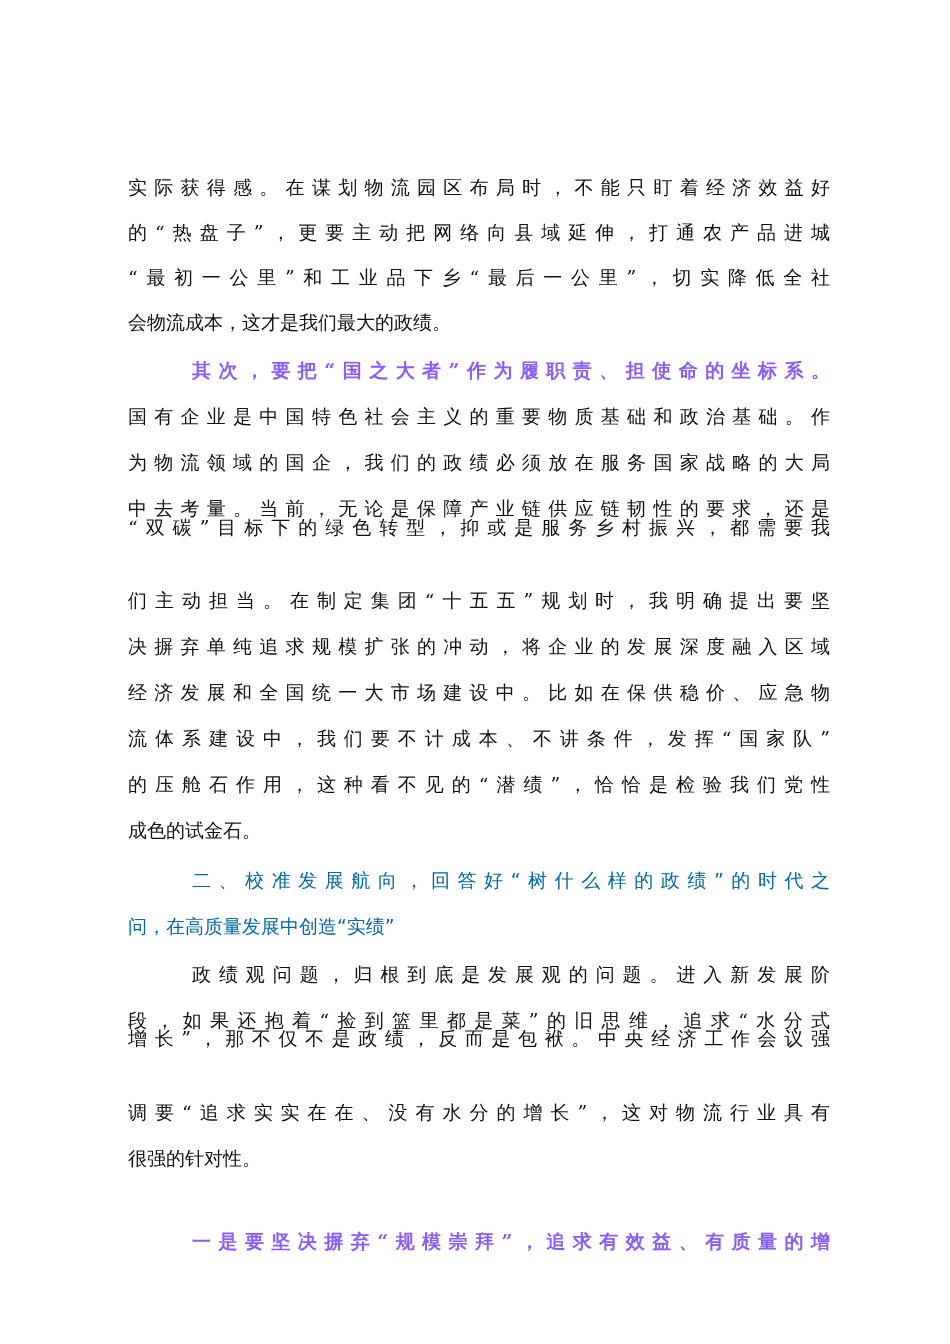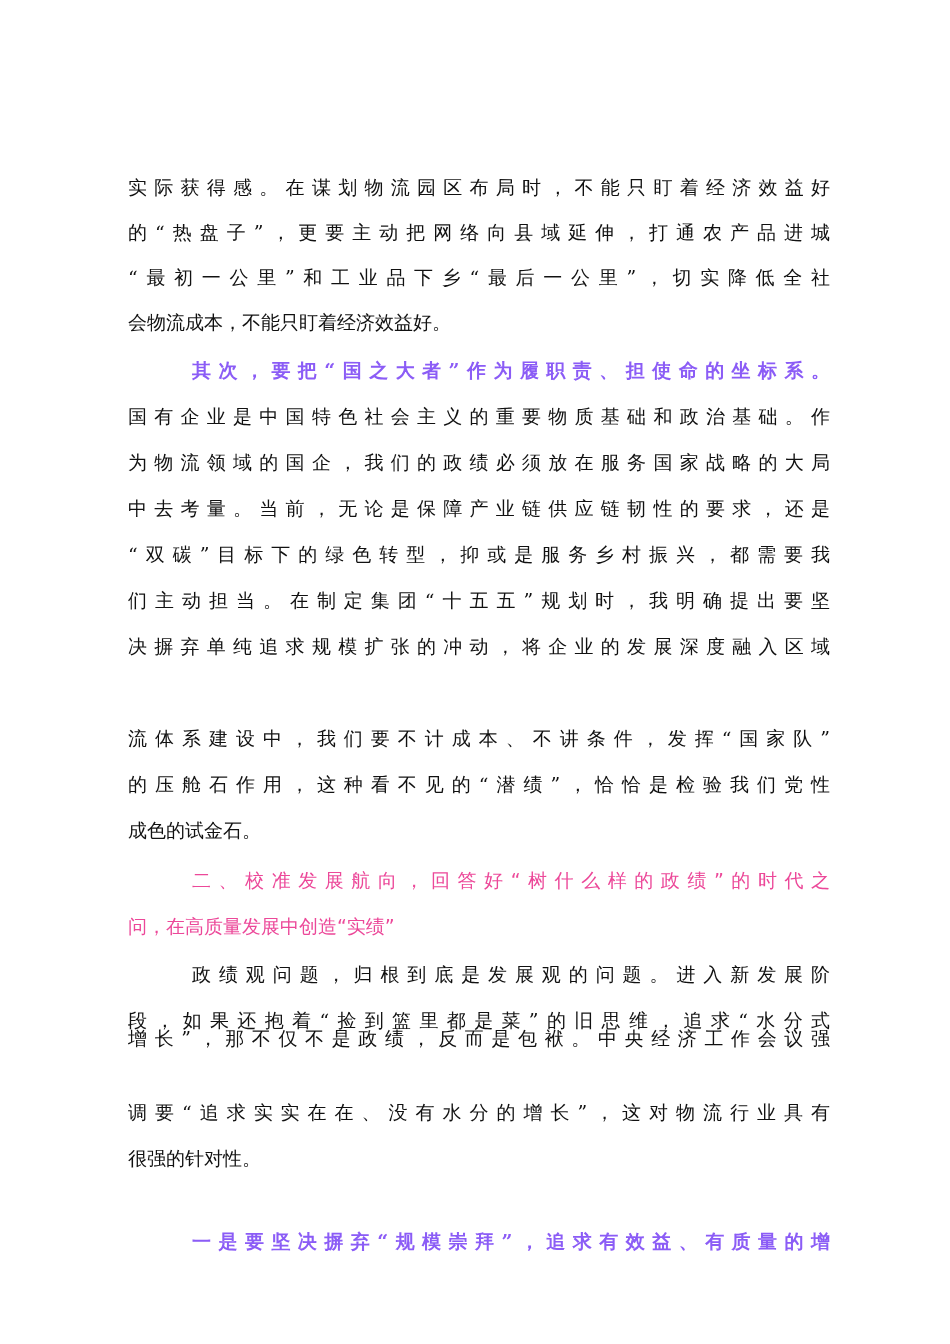--- a/index.html
+++ b/index.html
@@ -42,40 +42,41 @@
   .line.last {
     text-align-last: left;
   }
   .line.bold {
     font-weight: 700;
     color: #8b5cf6;
   }
   .line.heading {
     font-family: "DejaVu Sans", "Liberation Sans", sans-serif;
     font-weight: 500;
-    color: #ec4899;
+    color: #0369a1;
   }
 </style>
 </head>
 <body>
 
 <div class="page">
 
   <div class="line" style="top:170px">实际获得感。在谋划物流园区布局时，不能只盯着经济效益好</div>
   <div class="line" style="top:215px">的“热盘子”，更要主动把网络向县域延伸，打通农产品进城</div>
   <div class="line" style="top:260px">“最初一公里”和工业品下乡“最后一公里”，切实降低全社</div>
-  <div class="line last" style="top:305px">会物流成本，不能只盯着经济效益好。</div>
+  <div class="line last" style="top:305px">会物流成本，这才是我们最大的政绩。</div>
 
   <div class="line indent bold" style="top:353px">其次，要把“国之大者”作为履职责、担使命的坐标系。</div>
   <div class="line" style="top:399px">国有企业是中国特色社会主义的重要物质基础和政治基础。作</div>
   <div class="line" style="top:445px">为物流领域的国企，我们的政绩必须放在服务国家战略的大局</div>
   <div class="line" style="top:491px">中去考量。当前，无论是保障产业链供应链韧性的要求，还是</div>
-  <div class="line" style="top:537px">“双碳”目标下的绿色转型，抑或是服务乡村振兴，都需要我</div>
+  <div class="line" style="top:510px">“双碳”目标下的绿色转型，抑或是服务乡村振兴，都需要我</div>
   <div class="line" style="top:583px">们主动担当。在制定集团“十五五”规划时，我明确提出要坚</div>
   <div class="line" style="top:629px">决摒弃单纯追求规模扩张的冲动，将企业的发展深度融入区域</div>
+  <div class="line" style="top:675px">经济发展和全国统一大市场建设中。比如在保供稳价、应急物</div>
   <div class="line" style="top:767px">的压舱石作用，这种看不见的“潜绩”，恰恰是检验我们党性</div>
   <div class="line" style="top:721px">流体系建设中，我们要不计成本、不讲条件，发挥“国家队”</div>
   <div class="line last" style="top:813px">成色的试金石。</div>
 
   <div class="line indent heading" style="top:863px">二、校准发展航向，回答好“树什么样的政绩”的时代之</div>
   <div class="line heading last" style="top:909px">问，在高质量发展中创造“实绩”</div>
 
   <div class="line indent" style="top:957px">政绩观问题，归根到底是发展观的问题。进入新发展阶</div>
   <div class="line" style="top:1003px">段，如果还抱着“捡到篮里都是菜”的旧思维，追求“水分式</div>
   <div class="line" style="top:1021px">增长”，那不仅不是政绩，反而是包袱。中央经济工作会议强</div>

